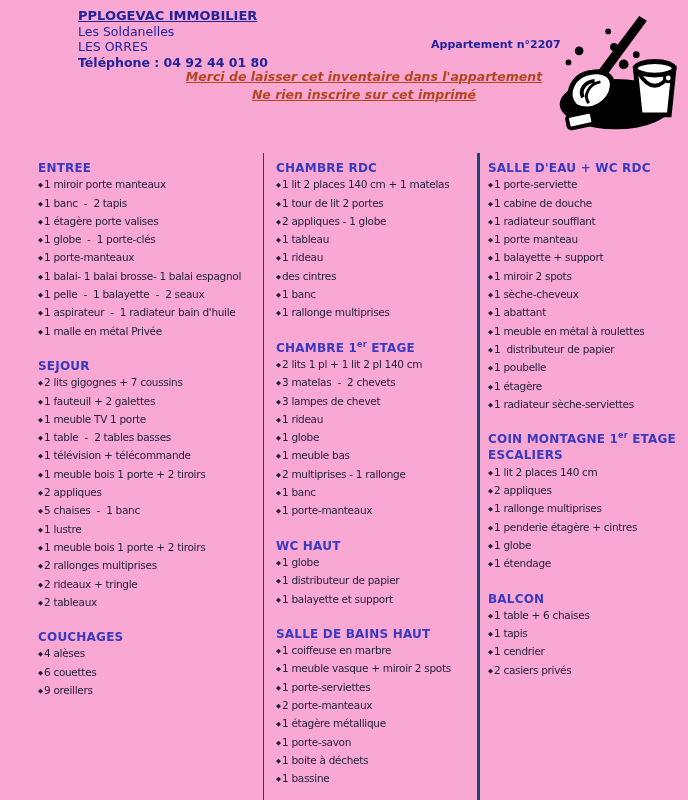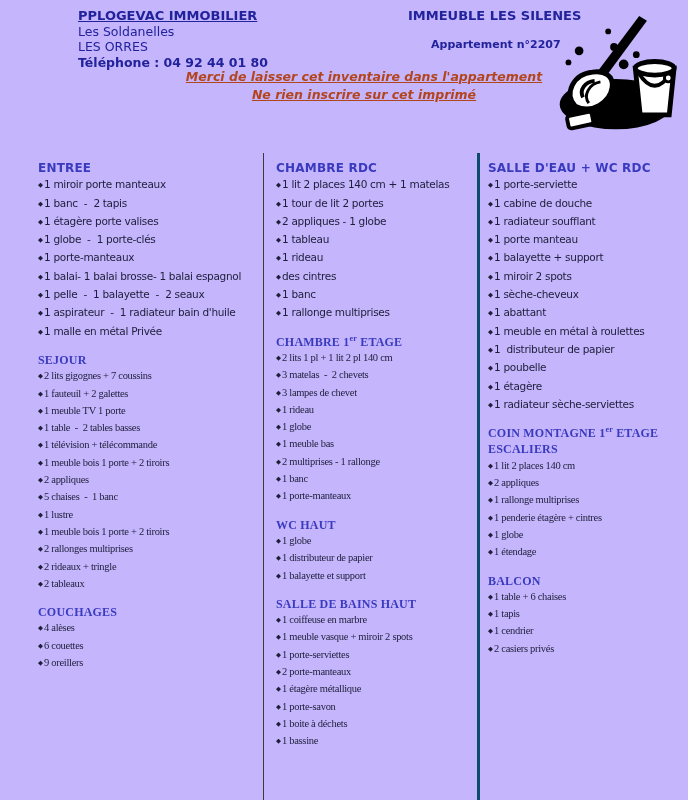--- a/index.html
+++ b/index.html
@@ -1,56 +1,55 @@
 <!DOCTYPE html>
 <html><head>
 <meta charset="utf-8">
 <style>
   html,body{margin:0;padding:0;background:#ffffff;}
   .page{
-    position:relative;width:688px;height:800px;background:#c4b5fd;
+    position:relative;width:688px;height:800px;background:#f9a8d4;
     font-family:"DejaVu Sans",sans-serif;overflow:hidden;
   }
   
   .agency{position:absolute;left:78px;top:8px;color:#22229b;font-size:12.5px;line-height:15.5px;}
   .agency .name{font-weight:bold;text-decoration:underline;font-size:13px;}
   .agency .phone{font-weight:bold;}
   .building{position:absolute;left:408px;top:8px;color:#22229b;font-weight:bold;font-size:13px;}
   .apartment{position:absolute;left:431px;top:38px;color:#22229b;font-weight:bold;font-size:11px;}
   .notices{position:absolute;left:50px;right:10px;top:68px;text-align:center;}
   .notice{color:#b3451d;font-weight:bold;font-style:italic;text-decoration:underline;font-size:12.5px;line-height:18px;}
   .doc-titles{position:absolute;left:50px;right:10px;top:100px;text-align:center;color:#3a3abf;font-weight:bold;}
   .doc-title{font-size:17px;line-height:20px;letter-spacing:1px;}
   .doc-subtitle{font-size:17px;line-height:20px;letter-spacing:1px;}
   .clipart{position:absolute;right:6px;top:14px;width:136px;height:126px;}
   
   .inv-table{position:absolute;left:30px;right:0;top:153px;bottom:0;display:flex;align-items:stretch;}
   .col{box-sizing:border-box;padding:4px 4px 0 8px;}
   .col1{width:233px;}
   .col2{width:214px;border-left:1px solid #3a3a3a;padding-left:12px;}
   .col3{flex:1;border-left:3px solid #0c4a6e;}
-  .section + .section{margin-top:8px;font-family:Liberation Serif, serif;}
+  .section + .section{margin-top:14px;}
   .sec-title{color:#3a3abf;font-weight:bold;font-size:12px;line-height:16.3px;letter-spacing:0.2px;white-space:nowrap;}
   .sec-title sup{font-size:8px;}
   .item{color:#1e1e38;font-size:10.5px;line-height:16.3px;letter-spacing:-0.3px;white-space:pre;}
   .item .bullet{font-size:6.5px;display:inline-block;transform:translateY(-1.5px);margin-right:1px;letter-spacing:0;}
 </style>
 </head>
 <body>
 
 <div class="page">
 
   <div class="agency">
     <div class="name">PPLOGEVAC IMMOBILIER</div>
     <div>Les Soldanelles</div>
     <div>LES ORRES</div>
     <div class="phone">Téléphone : 04 92 44 01 80</div>
   </div>
 
-  <div class="building">IMMEUBLE LES SILENES</div>
   <div class="apartment">Appartement n°2207</div>
 
   <div class="notices">
     <div class="notice">Merci de laisser cet inventaire dans l'appartement</div>
     <div class="notice">Ne rien inscrire sur cet imprimé</div>
   </div>
 
 
   <svg class="clipart" viewBox="0 0 140 130" aria-hidden="true">
     <ellipse cx="72" cy="93" rx="58" ry="26" fill="#000"></ellipse>

